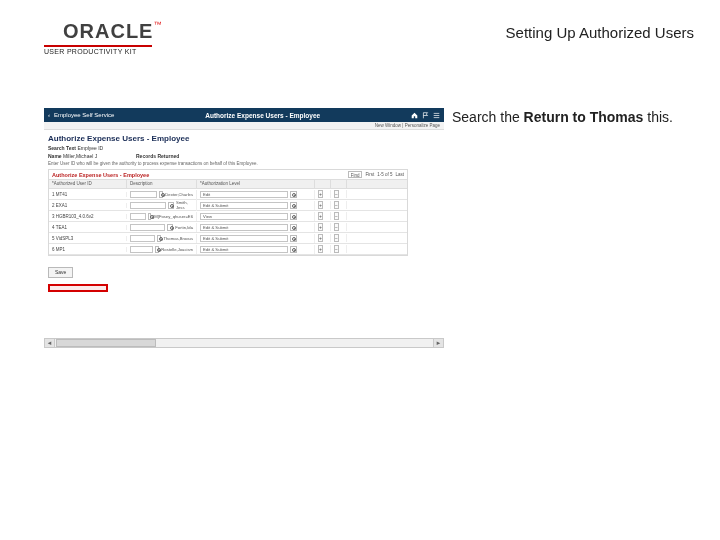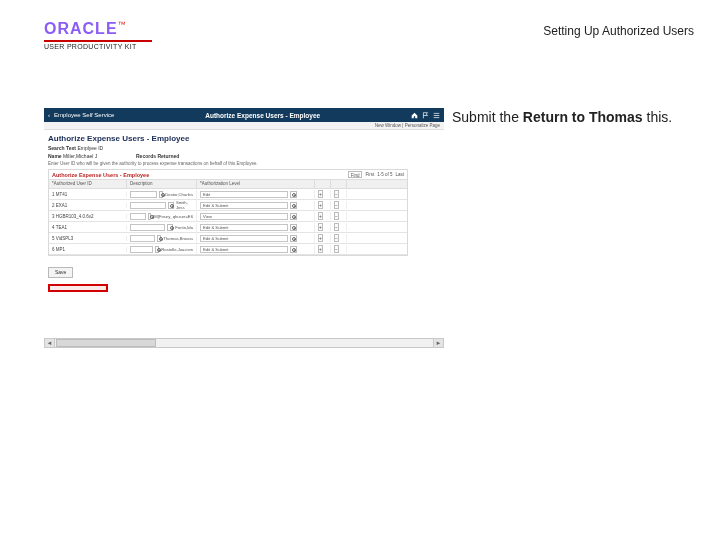--- a/index.html
+++ b/index.html
@@ -1,23 +1,23 @@
 <!DOCTYPE html>
 <html><head>
 <meta charset="utf-8">
 <style>
   * { box-sizing: border-box; margin: 0; padding: 0; }
   body { width: 720px; height: 540px; background: #fff; font-family: Arial, Helvetica, sans-serif; position: relative; }
 
   
-  .page-title { position: absolute; top: 24px; right: 26px; font-size: 12px; color: #222; }
+  .page-title { position: absolute; top: 24px; right: 26px; font-size: 15px; color: #222; }
 
   
   .logo-block { position: absolute; top: 20px; left: 44px; width: 120px; }
-  .logo-main { font-size: 16px; letter-spacing: 1px; font-weight: 700; color: #8b5cf6; font-family: Arial, sans-serif; }
+  .logo-main { font-size: 20px; letter-spacing: 1px; font-weight: 700; color: #404040; font-family: Arial, sans-serif; margin-left: 19px; }
   .logo-tm { font-size: 8px; color: #e21d1d; vertical-align: top; }
   .logo-bar { height: 2px; background: #c80000; margin: 2px 0 1px; width: 108px; }
   .logo-sub { font-size: 7px; letter-spacing: 0.3px; color: #222; }
 
   
   .shot { position: absolute; top: 108px; left: 44px; width: 400px; }
 
   
   .appbar { background: #123a5c; height: 14px; display: flex; align-items: center; padding: 0 4px; color: #fff; font-size: 6px; }
   .appbar .back { margin-right: 4px; font-size: 6px; }
@@ -244,15 +244,15 @@
 
   <div class="scrollbar">
     <div class="ar">◄</div>
     <div class="thumb"></div>
     <div class="ar r">►</div>
   </div>
 </div>
 
 <div class="instr">
   <div class="body">
-    <span>Submit the </span><b>Return to Thomas</b><span> this.</span>
+    <span>Search the </span><b>Return to Thomas</b><span> this.</span>
   </div>
 </div>
 
 </body></html>

